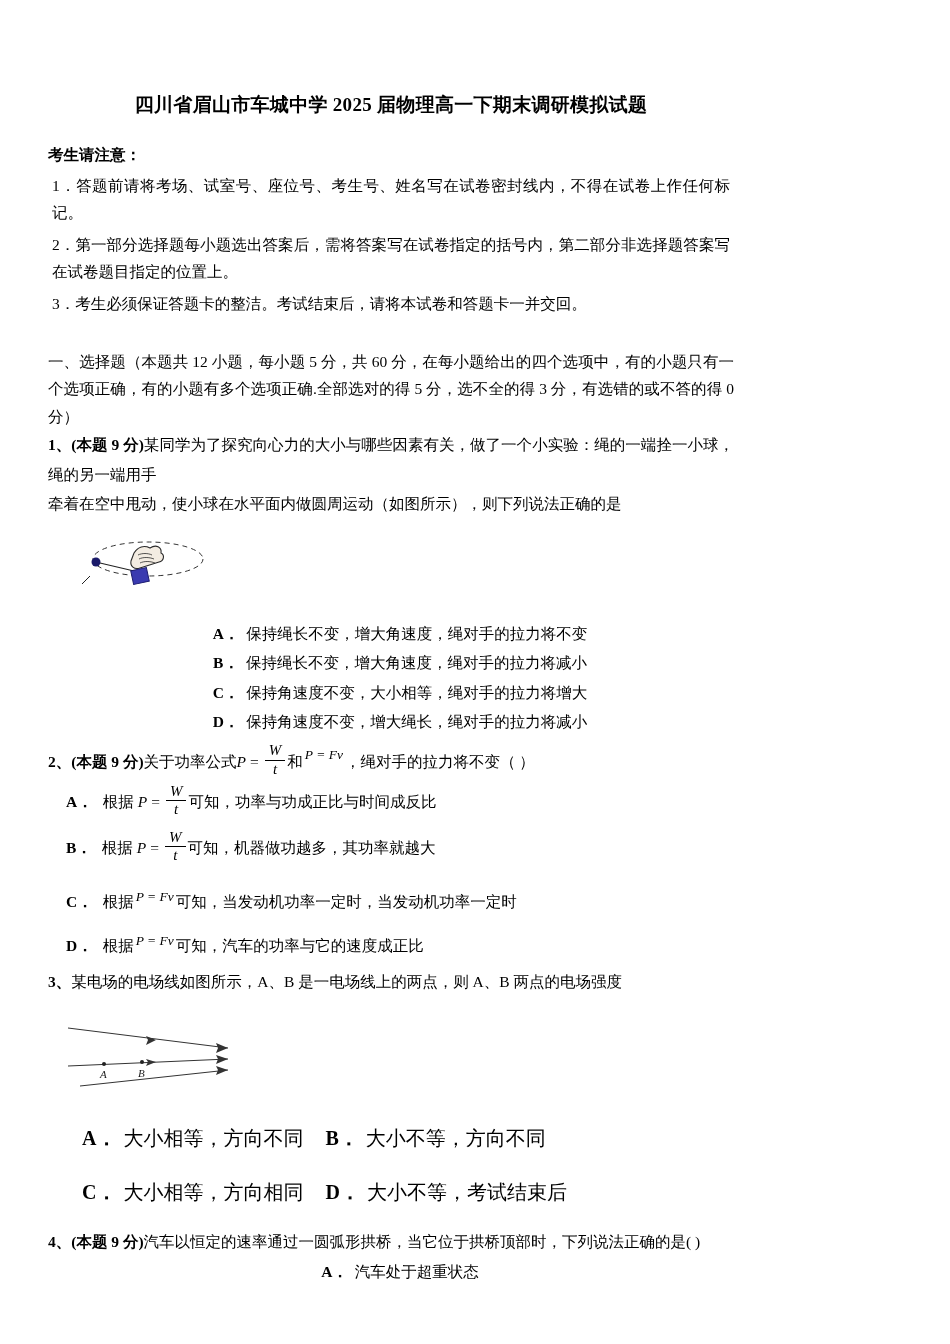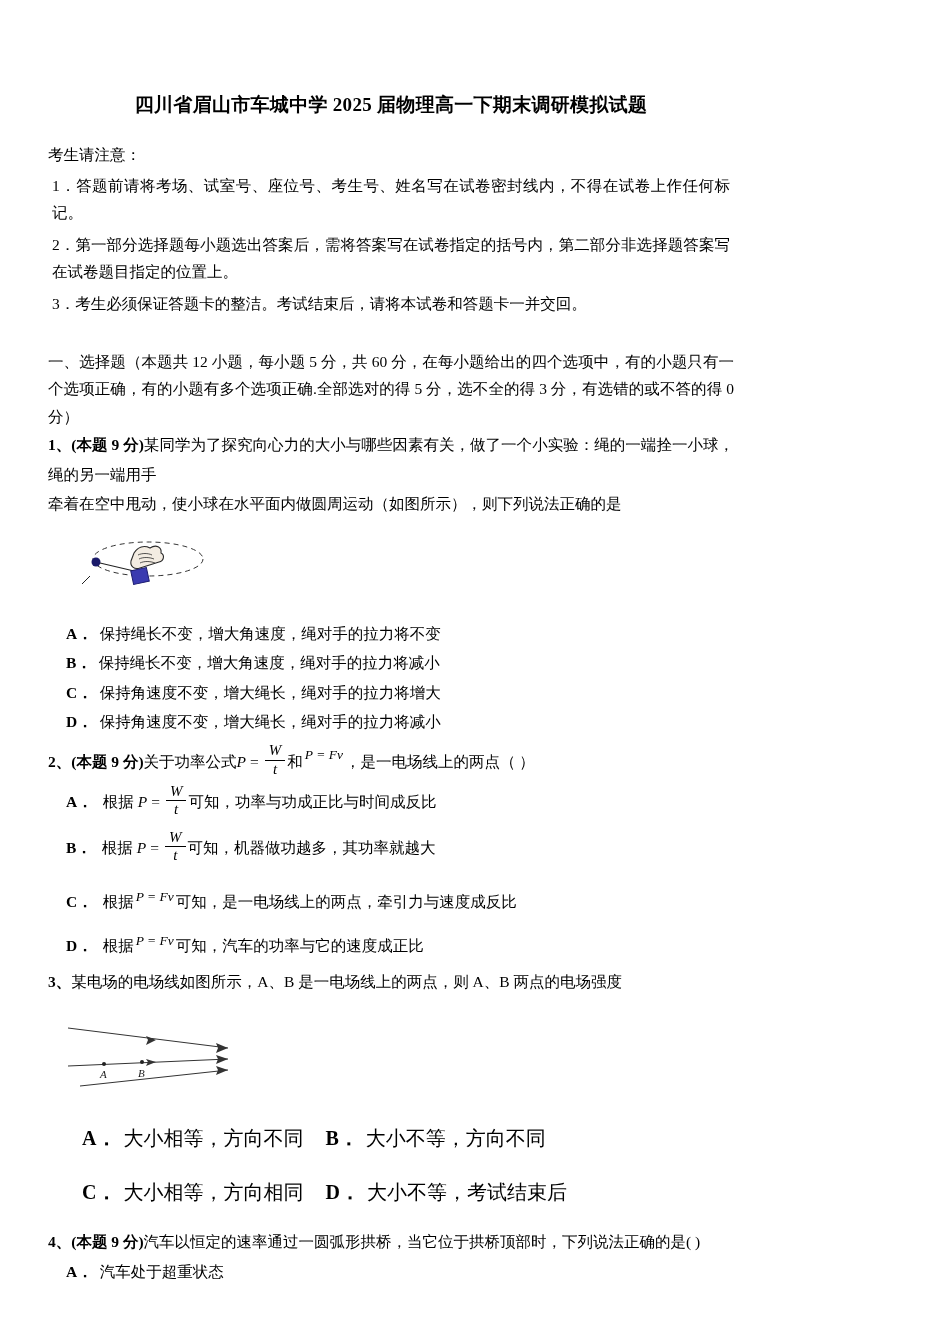--- a/index.html
+++ b/index.html
@@ -25,21 +25,21 @@
   .doc-title {
     text-align: center;
     font-size: 19px;
     font-weight: bold;
     letter-spacing: 0.3px;
     margin: 0 0 22px 0;
     line-height: 1.4;
   }
   .notice-head {
     font-size: 15.5px;
-    font-weight: normal;
+    font-weight: bold;
     margin: 0 0 4px 0;
     line-height: 1.75;
   }
   .notice-line {
     font-size: 15.5px;
     line-height: 1.78;
     margin: 4px;
     text-align: justify;
   }
   .spacer-lg { height: 26px; }
@@ -57,20 +57,21 @@
     text-align: justify;
   }
   .q-num {
     font-weight: bold;
   }
   .opt {
     font-size: 15.5px;
     line-height: 1.9;
     margin: 0;
     padding-left: 18px;
+    text-align: center;
   }
   .opt .lbl {
     font-weight: bold;
     margin-right: 7px;
   }
   .opt-row {
     font-size: 20px;
     line-height: 1.9;
     margin: 16px;
     padding-left: 18px;
@@ -176,38 +177,38 @@
       <path d="M78 24 C82 22, 88 22, 92 24" stroke="#2b2b2b" stroke-width="0.8" fill="none"></path>
       <path d="M79 28 C83 26, 89 26, 94 28" stroke="#2b2b2b" stroke-width="0.8" fill="none"></path>
       <path d="M80 32 C84 30, 90 30, 95 32" stroke="#2b2b2b" stroke-width="0.8" fill="none"></path>
       <rect x="72" y="38" width="16" height="14" fill="#3a3ab0" stroke="#1b1b6e" stroke-width="1" transform="rotate(-12 80 45)"></rect>
       <path d="M30 45 L22 53" stroke="#222" stroke-width="1"></path>
     </svg>
   </div>
 
   <div class="opt"><span class="lbl">A．</span><span>保持绳长不变，增大角速度，绳对手的拉力将不变</span></div>
   <div class="opt"><span class="lbl">B．</span><span>保持绳长不变，增大角速度，绳对手的拉力将减小</span></div>
-  <div class="opt"><span class="lbl">C．</span><span>保持角速度不变，增大绳长，绳对手的拉力将增大</span></div>
+  <div class="opt"><span class="lbl">C．</span><span>保持角速度不变，大小相等，绳对手的拉力将增大</span></div>
   <div class="opt"><span class="lbl">D．</span><span>保持角速度不变，增大绳长，绳对手的拉力将减小</span></div>
 
   <div class="spacer-sm"></div>
 
   <div class="q2-line">
     <span class="q-num">2、</span>
     <span class="q-num">(本题 9 分)</span>
     <span>关于功率公式</span>
     <span class="ital">P</span>
     <span style="margin:0 4px;">=</span>
     <span class="frac">
       <span class="num">W</span>
       <span class="den">t</span>
     </span>
     <span>和</span>
     <span class="sup-formula">P = Fv</span>
-    <span>，是一电场线上的两点（    ）</span>
+    <span>，绳对手的拉力将不变（    ）</span>
   </div>
 
   <div class="opt-frac">
     <span class="lbl">A．</span>
     <span>根据</span>
     <span class="ital" style="margin-left:4px;">P</span>
     <span style="margin:0 4px;">=</span>
     <span class="frac">
       <span class="num">W</span>
       <span class="den">t</span>
@@ -224,21 +225,21 @@
       <span class="num">W</span>
       <span class="den">t</span>
     </span>
     <span>可知，机器做功越多，其功率就越大</span>
   </div>
 
   <div class="opt-pf">
     <span class="lbl">C．</span>
     <span>根据</span>
     <span class="sup-formula">P = Fv</span>
-    <span>可知，是一电场线上的两点，牵引力与速度成反比</span>
+    <span>可知，当发动机功率一定时，当发动机功率一定时</span>
   </div>
 
   <div class="opt-pf">
     <span class="lbl">D．</span>
     <span>根据</span>
     <span class="sup-formula">P = Fv</span>
     <span>可知，汽车的功率与它的速度成正比</span>
   </div>
 
   <div class="spacer-sm"></div>

